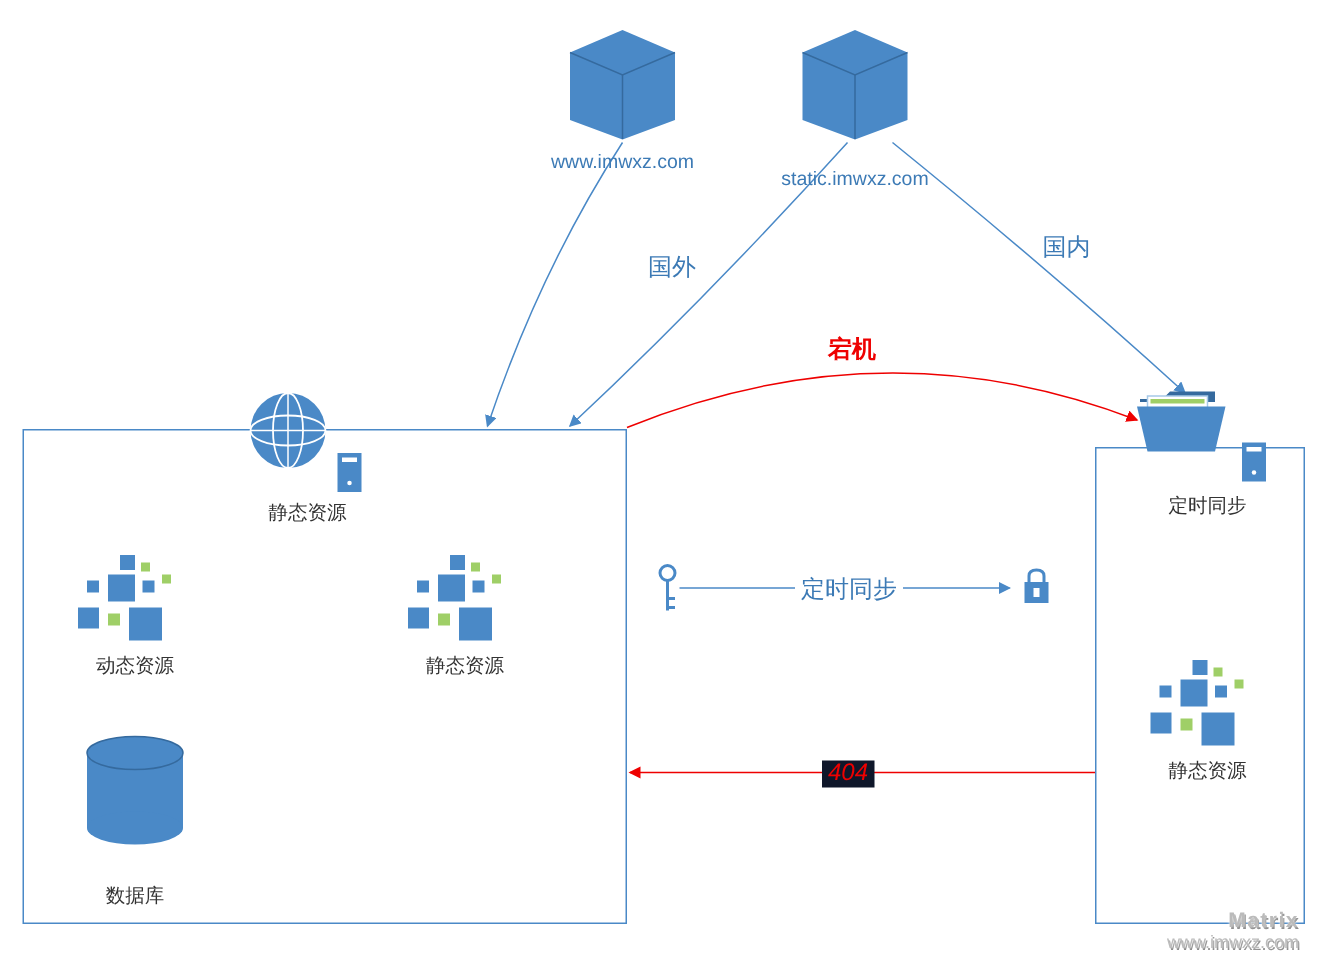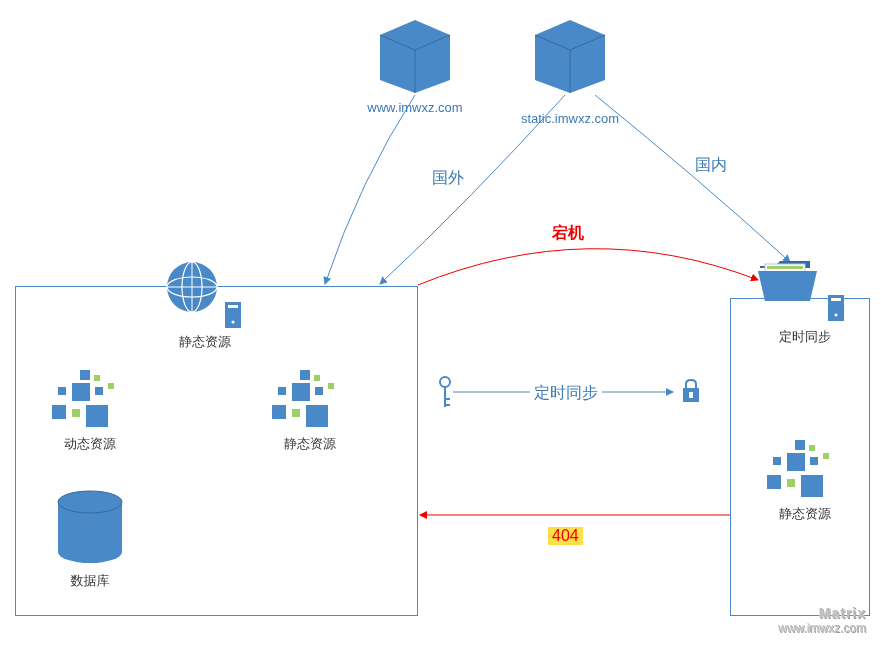--- a/index.html
+++ b/index.html
@@ -55,21 +55,21 @@
       <polyline points="10,20 45,35 80,20" stroke="#356a9e" fill="none"></polyline>
       <line x1="45" y1="35" x2="45" y2="78" stroke="#356a9e"></line>
     </svg>
 </div>
 <div class="cube-label" style="left:495px;top:111px;width:150px;">static.imwxz.com</div>
 
 <div class="label edge-label" style="left:432px;top:168px;">国外</div>
 <div class="label edge-label" style="left:695px;top:155px;">国内</div>
 <div class="label edge-label red" style="left:552px;top:223px;font-weight:bold;">宕机</div>
 <div class="label edge-label" style="left:530px;top:383px;background:#fff;padding:0 4px;">定时同步</div>
-<div class="label edge-label red" style="left:548px;top:527px;background:#fde047;padding:0 4px;">404</div>
+<div class="label edge-label red" style="left:548px;top:507px;background:#0f172a;padding:0 4px;font-style:italic;">404</div>
 
 <div class="box" style="left:15px;top:286px;width:403px;height:330px;"></div>
 
 <div style="position:absolute;left:165px;top:260px;">
   <svg width="55" height="55">
       <circle cx="27" cy="27" r="25" fill="#4a89c7"></circle>
       <ellipse cx="27" cy="27" rx="25" ry="10" fill="none" stroke="#fff" stroke-width="1.2"></ellipse>
       <ellipse cx="27" cy="27" rx="10" ry="25" fill="none" stroke="#fff" stroke-width="1.2"></ellipse>
       <line x1="2" y1="27" x2="52" y2="27" stroke="#fff"></line>
       <line x1="27" y1="2" x2="27" y2="52" stroke="#fff"></line>
@@ -115,21 +115,21 @@
 <div class="label" style="left:270px;top:435px;width:80px;">静态资源</div>
 
 <div style="position:absolute;left:55px;top:490px;">
   <svg width="70" height="75">
       <ellipse cx="35" cy="12" rx="32" ry="11" fill="#4a89c7"></ellipse>
       <rect x="3" y="12" width="64" height="50" fill="#4a89c7"></rect>
       <ellipse cx="35" cy="62" rx="32" ry="11" fill="#4a89c7"></ellipse>
       <ellipse cx="35" cy="12" rx="32" ry="11" fill="none" stroke="#356a9e"></ellipse>
     </svg>
 </div>
-<div class="label" style="left:60px;top:572px;width:60px;">数据库</div>
+<div class="label" style="left:60px;top:588px;width:60px;">数据库</div>
 
 <div class="box" style="left:730px;top:298px;width:140px;height:318px;"></div>
 
 <div style="position:absolute;left:755px;top:256px;">
   <svg width="65" height="50">
       <path d="M5,10 L20,10 L25,5 L55,5 L55,12 L5,12 Z" fill="#356a9e"></path>
       <rect x="10" y="8" width="40" height="8" fill="#fff" stroke="#a7c9e8"></rect>
       <rect x="12" y="10" width="36" height="3" fill="#9fcf67"></rect>
       <path d="M3,15 L62,15 L55,45 L10,45 Z" fill="#4a89c7"></path>
     </svg>

